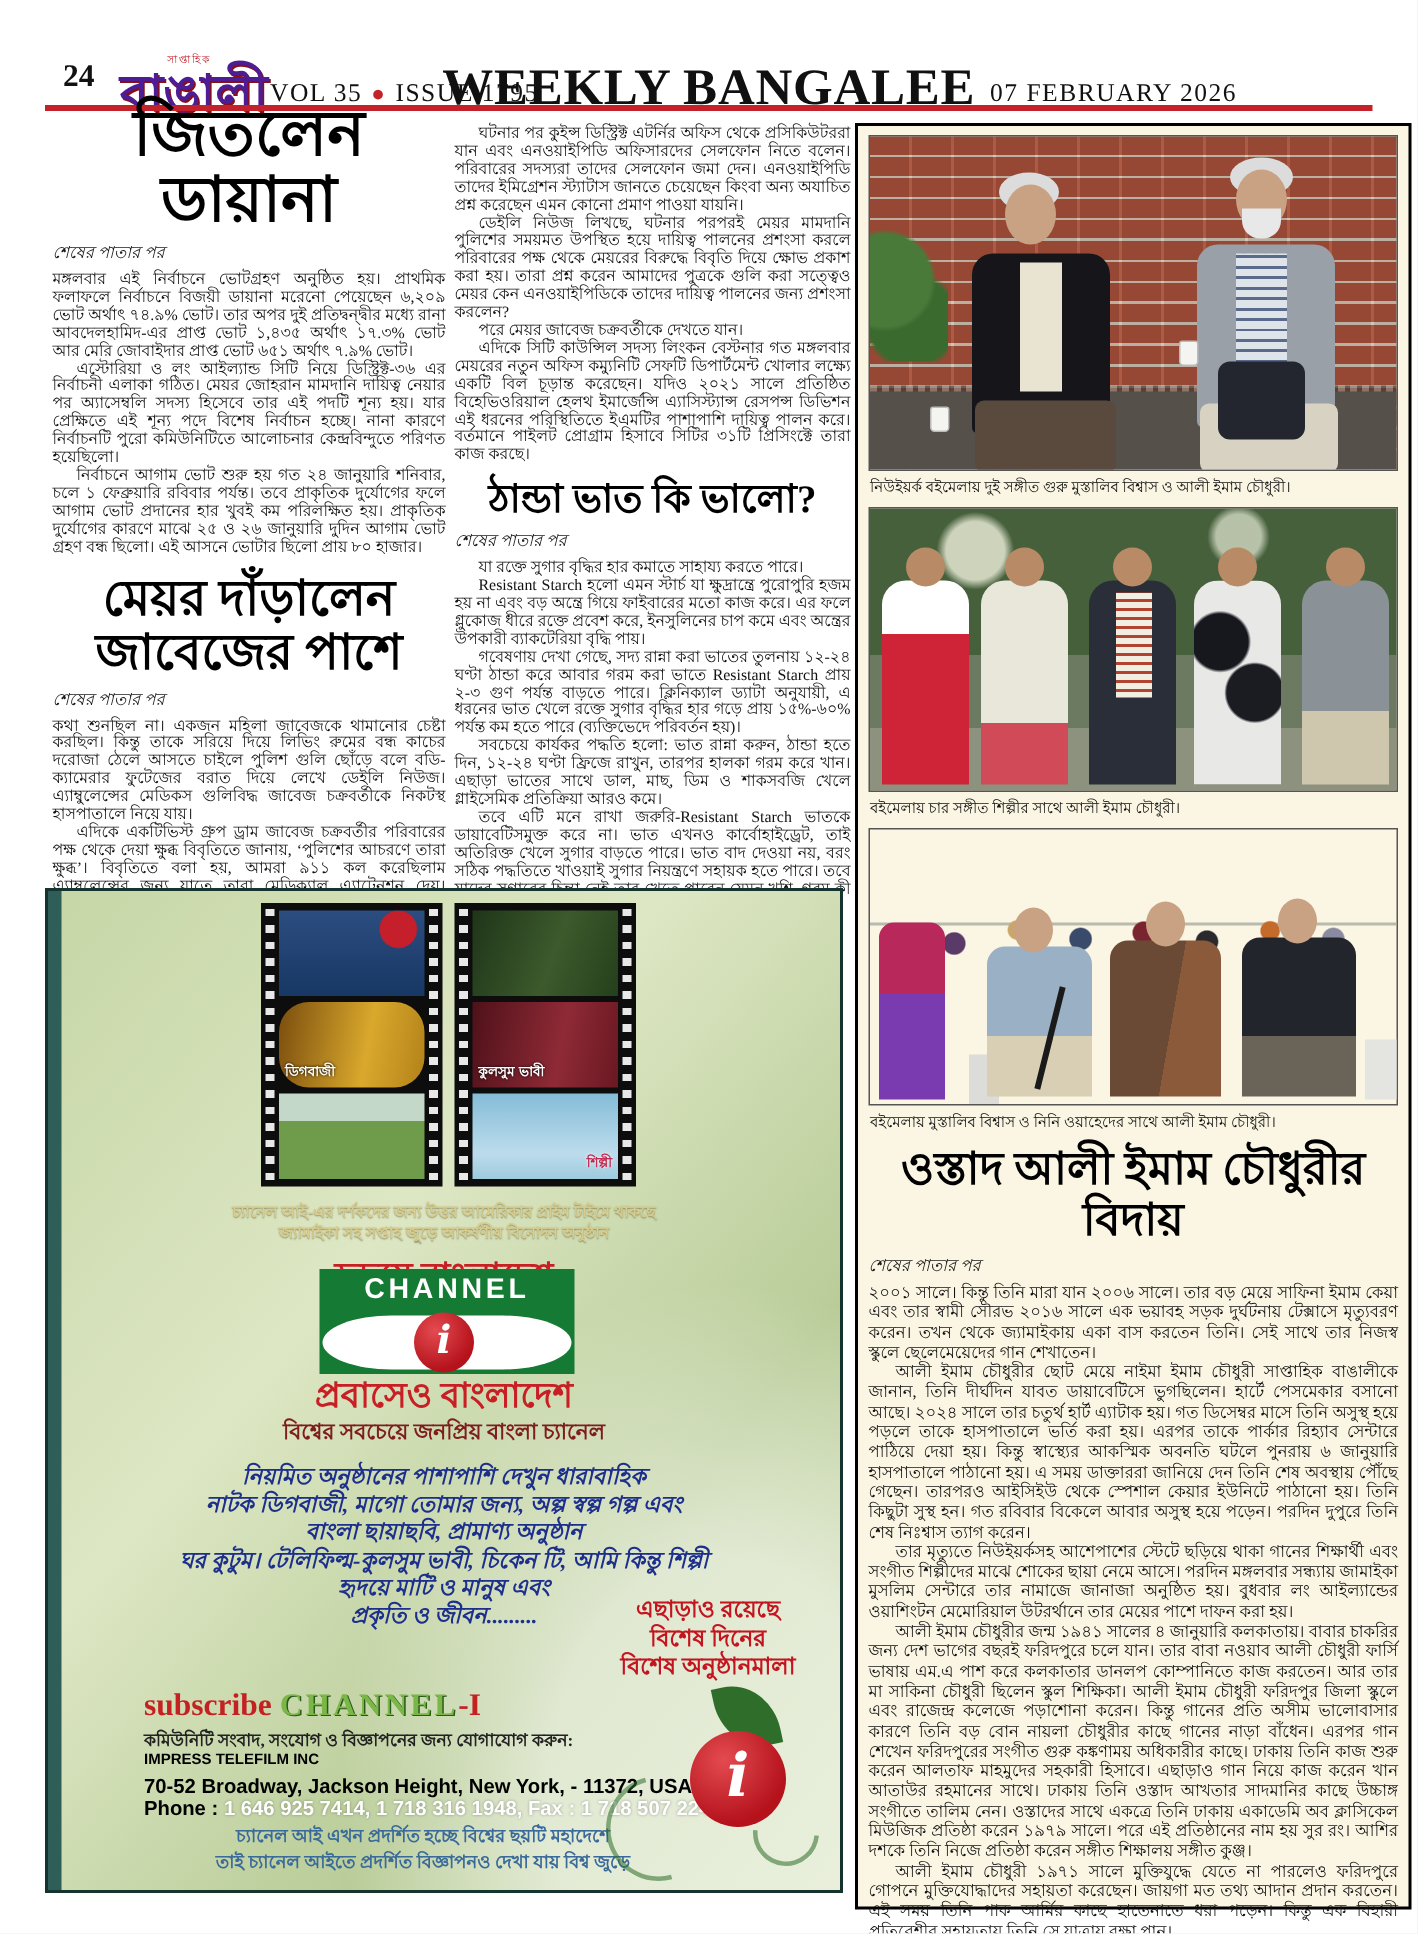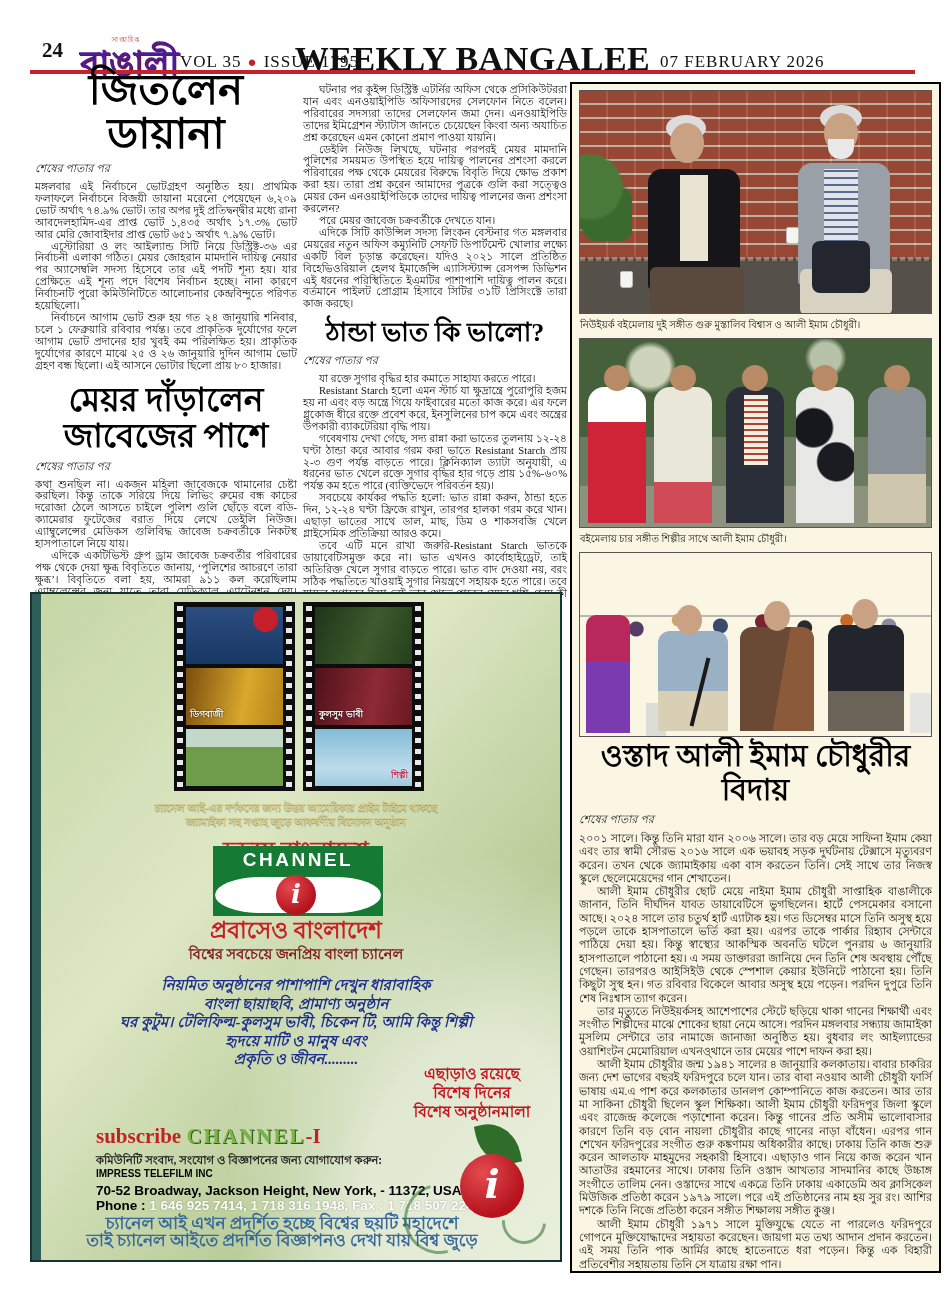--- a/index.html
+++ b/index.html
@@ -119,21 +119,21 @@
   .ad-leftstrip { position:absolute; left:0; top:0; width:9px; height:100%; background:#2f5d58; }
   .ad-strips { position:absolute; left:142px; top:8px; display:flex; gap:8px; }
   .fstrip { width:121px; background:#0d0d0d; padding:5px 12px; position:relative; }
   .fstrip::before, .fstrip::after { content:""; position:absolute; top:4px; bottom:4px; width:6px;
      background:repeating-linear-gradient(180deg, #e8e8e8 0 5px, #0d0d0d 5px 11px); }
   .fstrip::before { left:3px; } .fstrip::after { right:3px; }
   .frame { width:97px; height:57px; margin-bottom:4px; position:relative; overflow:hidden; }
   .frame:last-child { margin-bottom:0; }
   .fr-talkshow { background:radial-gradient(circle at 82% 22%, #c41f2a 0 12px, transparent 13px),
      linear-gradient(#2c4d80,#173764); }
-  .fr-digbaji  { background:linear-gradient(100deg,#7a4d0e,#d9a82c 60%,#b3821a); }
+  .fr-digbaji  { background:linear-gradient(100deg,#7a4d0e,#d9a82c 60%,#b3821a);border-radius:20px; }
   .fr-paddy    { background:linear-gradient(#c3d8c9 0 32%, #6f9c4b 32% 100%); }
   .fr-group    { background:linear-gradient(110deg,#1f3519,#3c5a2c 55%,#24401c); }
   .fr-kulsum   { background:linear-gradient(100deg,#4f1119,#8e2a36 60%,#6a1822); }
   .fr-shilpi   { background:linear-gradient(#85bcd8,#bcdcec 70%,#9ecbde); }
   .poster-title { position:absolute; left:4px; bottom:3px; font-size:9px; font-weight:bold; color:#fff;
      font-family:"DejaVu Sans",sans-serif; text-shadow:0 0 2px #000; }
   .fr-shilpi .poster-title { color:#c42a52; text-shadow:0 0 2px #fff; right:4px; left:auto; }
   .ad-tagline { position:absolute; left:0; width:100%; text-align:center; color:#d9cc8c; font-size:10.5px;
      font-weight:bold; text-shadow:0 1px 1px rgba(60,60,20,.5); }
   .ad-heart { position:absolute; left:0; width:100%; text-align:center; color:#c81f25; font-weight:bold; font-size:23px; }
@@ -158,21 +158,21 @@
   .ad-subscribe .dashi { color:#c42222; }
   .ad-contact { position:absolute; left:64px; top:558px; font-size:11.5px; color:#222; font-weight:bold; }
   .ad-company { position:absolute; left:64px; top:574px; font-size:10px; color:#000; font-weight:bold;
      font-family:"Liberation Sans",sans-serif; }
   .ad-address { position:absolute; left:64px; top:589px; font-size:13.5px; color:#000; font-weight:bold;
      font-family:"Liberation Sans",sans-serif; }
   .ad-phone { position:absolute; left:64px; top:604px; font-size:13.5px; font-weight:bold;
      font-family:"Liberation Sans",sans-serif; }
   .ad-phone .lbl { color:#000; } .ad-phone .nums { color:#fff; text-shadow:0 0 2px rgba(0,0,0,.35); }
   .ad-footer { position:absolute; left:40px; top:622px; width:420px; text-align:center; color:#3a6a9a;
-     font-weight:bold; font-size:17px; line-height:16.5px; }
+     font-weight:bold; font-size:12px; line-height:16.5px; }
   .ad-ball { position:absolute; left:428px; top:560px; width:64px; height:64px; border-radius:50%;
      background:radial-gradient(circle at 35% 30%, #e34b50, #b5121c 70%); color:#fff; font-weight:bold;
      font-style:italic; font-size:40px; text-align:center; line-height:60px; font-family:"DejaVu Serif",serif; }
   .ad-leaf { position:absolute; left:446px; top:528px; width:40px; height:44px; background:#2e6e2a;
      border-radius:0 80% 0 80%; transform:rotate(-12deg); }
   .ad-swirl { position:absolute; width:70px; height:70px; border:3px solid rgba(46,110,42,.55);
      border-radius:50%; border-top-color:transparent; border-right-color:transparent; }
   .sw1 { left:372px; top:590px; transform:rotate(30deg); }
   .sw2 { left:470px; top:606px; width:44px; height:44px; transform:rotate(-40deg); }
 </style>
@@ -278,27 +278,28 @@
       <div class="chair1"></div>
       <div class="chair2"></div>
       <div class="p3fig g1"></div>
       <div class="head" style="left:96px;top:52px;width:26px;height:30px;"></div>
       <div class="cane"></div>
       <div class="p3fig g2"></div>
       <div class="head" style="left:184px;top:48px;width:26px;height:30px;"></div>
       <div class="p3fig g3"></div>
       <div class="head" style="left:272px;top:46px;width:26px;height:30px;"></div>
     </div>
+    <div class="caption">বইমেলায় মুস্তালিব বিশ্বাস ও নিনি ওয়াহেদের সাথে আলী ইমাম চৌধুরী।</div>
 
     <div class="rb-headline">ওস্তাদ আলী ইমাম চৌধুরীর বিদায়</div>
     <div class="contd">শেষের পাতার পর</div>
     <div class="rb-body">
       <p>২০০১ সালে। কিন্তু তিনি মারা যান ২০০৬ সালে। তার বড় মেয়ে সাফিনা ইমাম কেয়া এবং তার স্বামী সৌরভ ২০১৬ সালে এক ভয়াবহ সড়ক দুর্ঘটনায় টেক্সাসে মৃত্যুবরণ করেন। তখন থেকে জ্যামাইকায় একা বাস করতেন তিনি। সেই সাথে তার নিজস্ব স্কুলে ছেলেমেয়েদের গান শেখাতেন।</p>
       <p class="ind">আলী ইমাম চৌধুরীর ছোট মেয়ে নাইমা ইমাম চৌধুরী সাপ্তাহিক বাঙালীকে জানান, তিনি দীর্ঘদিন যাবত ডায়াবেটিসে ভুগছিলেন। হার্টে পেসমেকার বসানো আছে। ২০২৪ সালে তার চতুর্থ হার্ট এ্যাটাক হয়। গত ডিসেম্বর মাসে তিনি অসুস্থ হয়ে পড়লে তাকে হাসপাতালে ভর্তি করা হয়। এরপর তাকে পার্কার রিহ্যাব সেন্টারে পাঠিয়ে দেয়া হয়। কিন্তু স্বাস্থ্যের আকস্মিক অবনতি ঘটলে পুনরায় ৬ জানুয়ারি হাসপাতালে পাঠানো হয়। এ সময় ডাক্তাররা জানিয়ে দেন তিনি শেষ অবস্থায় পৌঁছে গেছেন। তারপরও আইসিইউ থেকে স্পেশাল কেয়ার ইউনিটে পাঠানো হয়। তিনি কিছুটা সুস্থ হন। গত রবিবার বিকেলে আবার অসুস্থ হয়ে পড়েন। পরদিন দুপুরে তিনি শেষ নিঃশ্বাস ত্যাগ করেন।</p>
-      <p class="ind">তার মৃত্যুতে নিউইয়র্কসহ আশেপাশের স্টেটে ছড়িয়ে থাকা গানের শিক্ষার্থী এবং সংগীত শিল্পীদের মাঝে শোকের ছায়া নেমে আসে। পরদিন মঙ্গলবার সন্ধ্যায় জামাইকা মুসলিম সেন্টারে তার নামাজে জানাজা অনুষ্ঠিত হয়। বুধবার লং আইল্যান্ডের ওয়াশিংটন মেমোরিয়াল এখনও্থানে তার মেয়ের পাশে দাফন করা হয়।</p>
+      <p class="ind">তার মৃত্যুতে নিউইয়র্কসহ আশেপাশের স্টেটে ছড়িয়ে থাকা গানের শিক্ষার্থী এবং সংগীত শিল্পীদের মাঝে শোকের ছায়া নেমে আসে। পরদিন মঙ্গলবার সন্ধ্যায় জামাইকা মুসলিম সেন্টারে তার নামাজে জানাজা অনুষ্ঠিত হয়। বুধবার লং আইল্যান্ডের ওয়াশিংটন মেমোরিয়াল উটরর্থানে তার মেয়ের পাশে দাফন করা হয়।</p>
       <p class="ind">আলী ইমাম চৌধুরীর জন্ম ১৯৪১ সালের ৪ জানুয়ারি কলকাতায়। বাবার চাকরির জন্য দেশ ভাগের বছরই ফরিদপুরে চলে যান। তার বাবা নওয়াব আলী চৌধুরী ফার্সি ভাষায় এম.এ পাশ করে কলকাতার ডানলপ কোম্পানিতে কাজ করতেন। আর তার মা সাকিনা চৌধুরী ছিলেন স্কুল শিক্ষিকা। আলী ইমাম চৌধুরী ফরিদপুর জিলা স্কুলে এবং রাজেন্দ্র কলেজে পড়াশোনা করেন। কিন্তু গানের প্রতি অসীম ভালোবাসার কারণে তিনি বড় বোন নায়লা চৌধুরীর কাছে গানের নাড়া বাঁধেন। এরপর গান শেখেন ফরিদপুরের সংগীত গুরু কঙ্কণাময় অধিকারীর কাছে। ঢাকায় তিনি কাজ শুরু করেন আলতাফ মাহমুদের সহকারী হিসাবে। এছাড়াও গান নিয়ে কাজ করেন খান আতাউর রহমানের সাথে। ঢাকায় তিনি ওস্তাদ আখতার সাদমানির কাছে উচ্চাঙ্গ সংগীতে তালিম নেন। ওস্তাদের সাথে একত্রে তিনি ঢাকায় একাডেমি অব ক্লাসিকেল মিউজিক প্রতিষ্ঠা করেন ১৯৭৯ সালে। পরে এই প্রতিষ্ঠানের নাম হয় সুর রং। আশির দশকে তিনি নিজে প্রতিষ্ঠা করেন সঙ্গীত শিক্ষালয় সঙ্গীত কুঞ্জ।</p>
       <p class="ind">আলী ইমাম চৌধুরী ১৯৭১ সালে মুক্তিযুদ্ধে যেতে না পারলেও ফরিদপুরে গোপনে মুক্তিযোদ্ধাদের সহায়তা করেছেন। জায়গা মত তথ্য আদান প্রদান করতেন। এই সময় তিনি পাক আর্মির কাছে হাতেনাতে ধরা পড়েন। কিন্তু এক বিহারী প্রতিবেশীর সহায়তায় তিনি সে যাত্রায় রক্ষা পান।</p>
 
     </div>
   </div>
 
   <div class="ad-box">
     <div class="ad-leftstrip"></div>
 
     <div class="ad-strips">
@@ -330,20 +331,21 @@
         <div class="chan-lens"></div>
         <div class="chan-ball">i</div>
       </div>
     </div>
 
     <div class="ad-probash">প্রবাসেও বাংলাদেশ</div>
     <div class="ad-popular">বিশ্বের সবচেয়ে জনপ্রিয় বাংলা চ্যানেল</div>
 
     <div class="ad-programs">
       <div>নিয়মিত অনুষ্ঠানের পাশাপাশি দেখুন ধারাবাহিক</div>
+      <div>নাটক ডিগবাজী, মাগো তোমার জন্য, অল্প স্বল্প গল্প এবং</div>
       <div>বাংলা ছায়াছবি, প্রামাণ্য অনুষ্ঠান</div>
       <div>ঘর কুটুম। টেলিফিল্ম-কুলসুম ভাবী, চিকেন টি, আমি কিন্তু শিল্পী</div>
       <div>হৃদয়ে মাটি ও মানুষ এবং</div>
       <div>প্রকৃতি ও জীবন.........</div>
     </div>
 
     <div class="ad-special">
       <div>এছাড়াও রয়েছে</div>
       <div>বিশেষ দিনের</div>
       <div>বিশেষ অনুষ্ঠানমালা</div>

